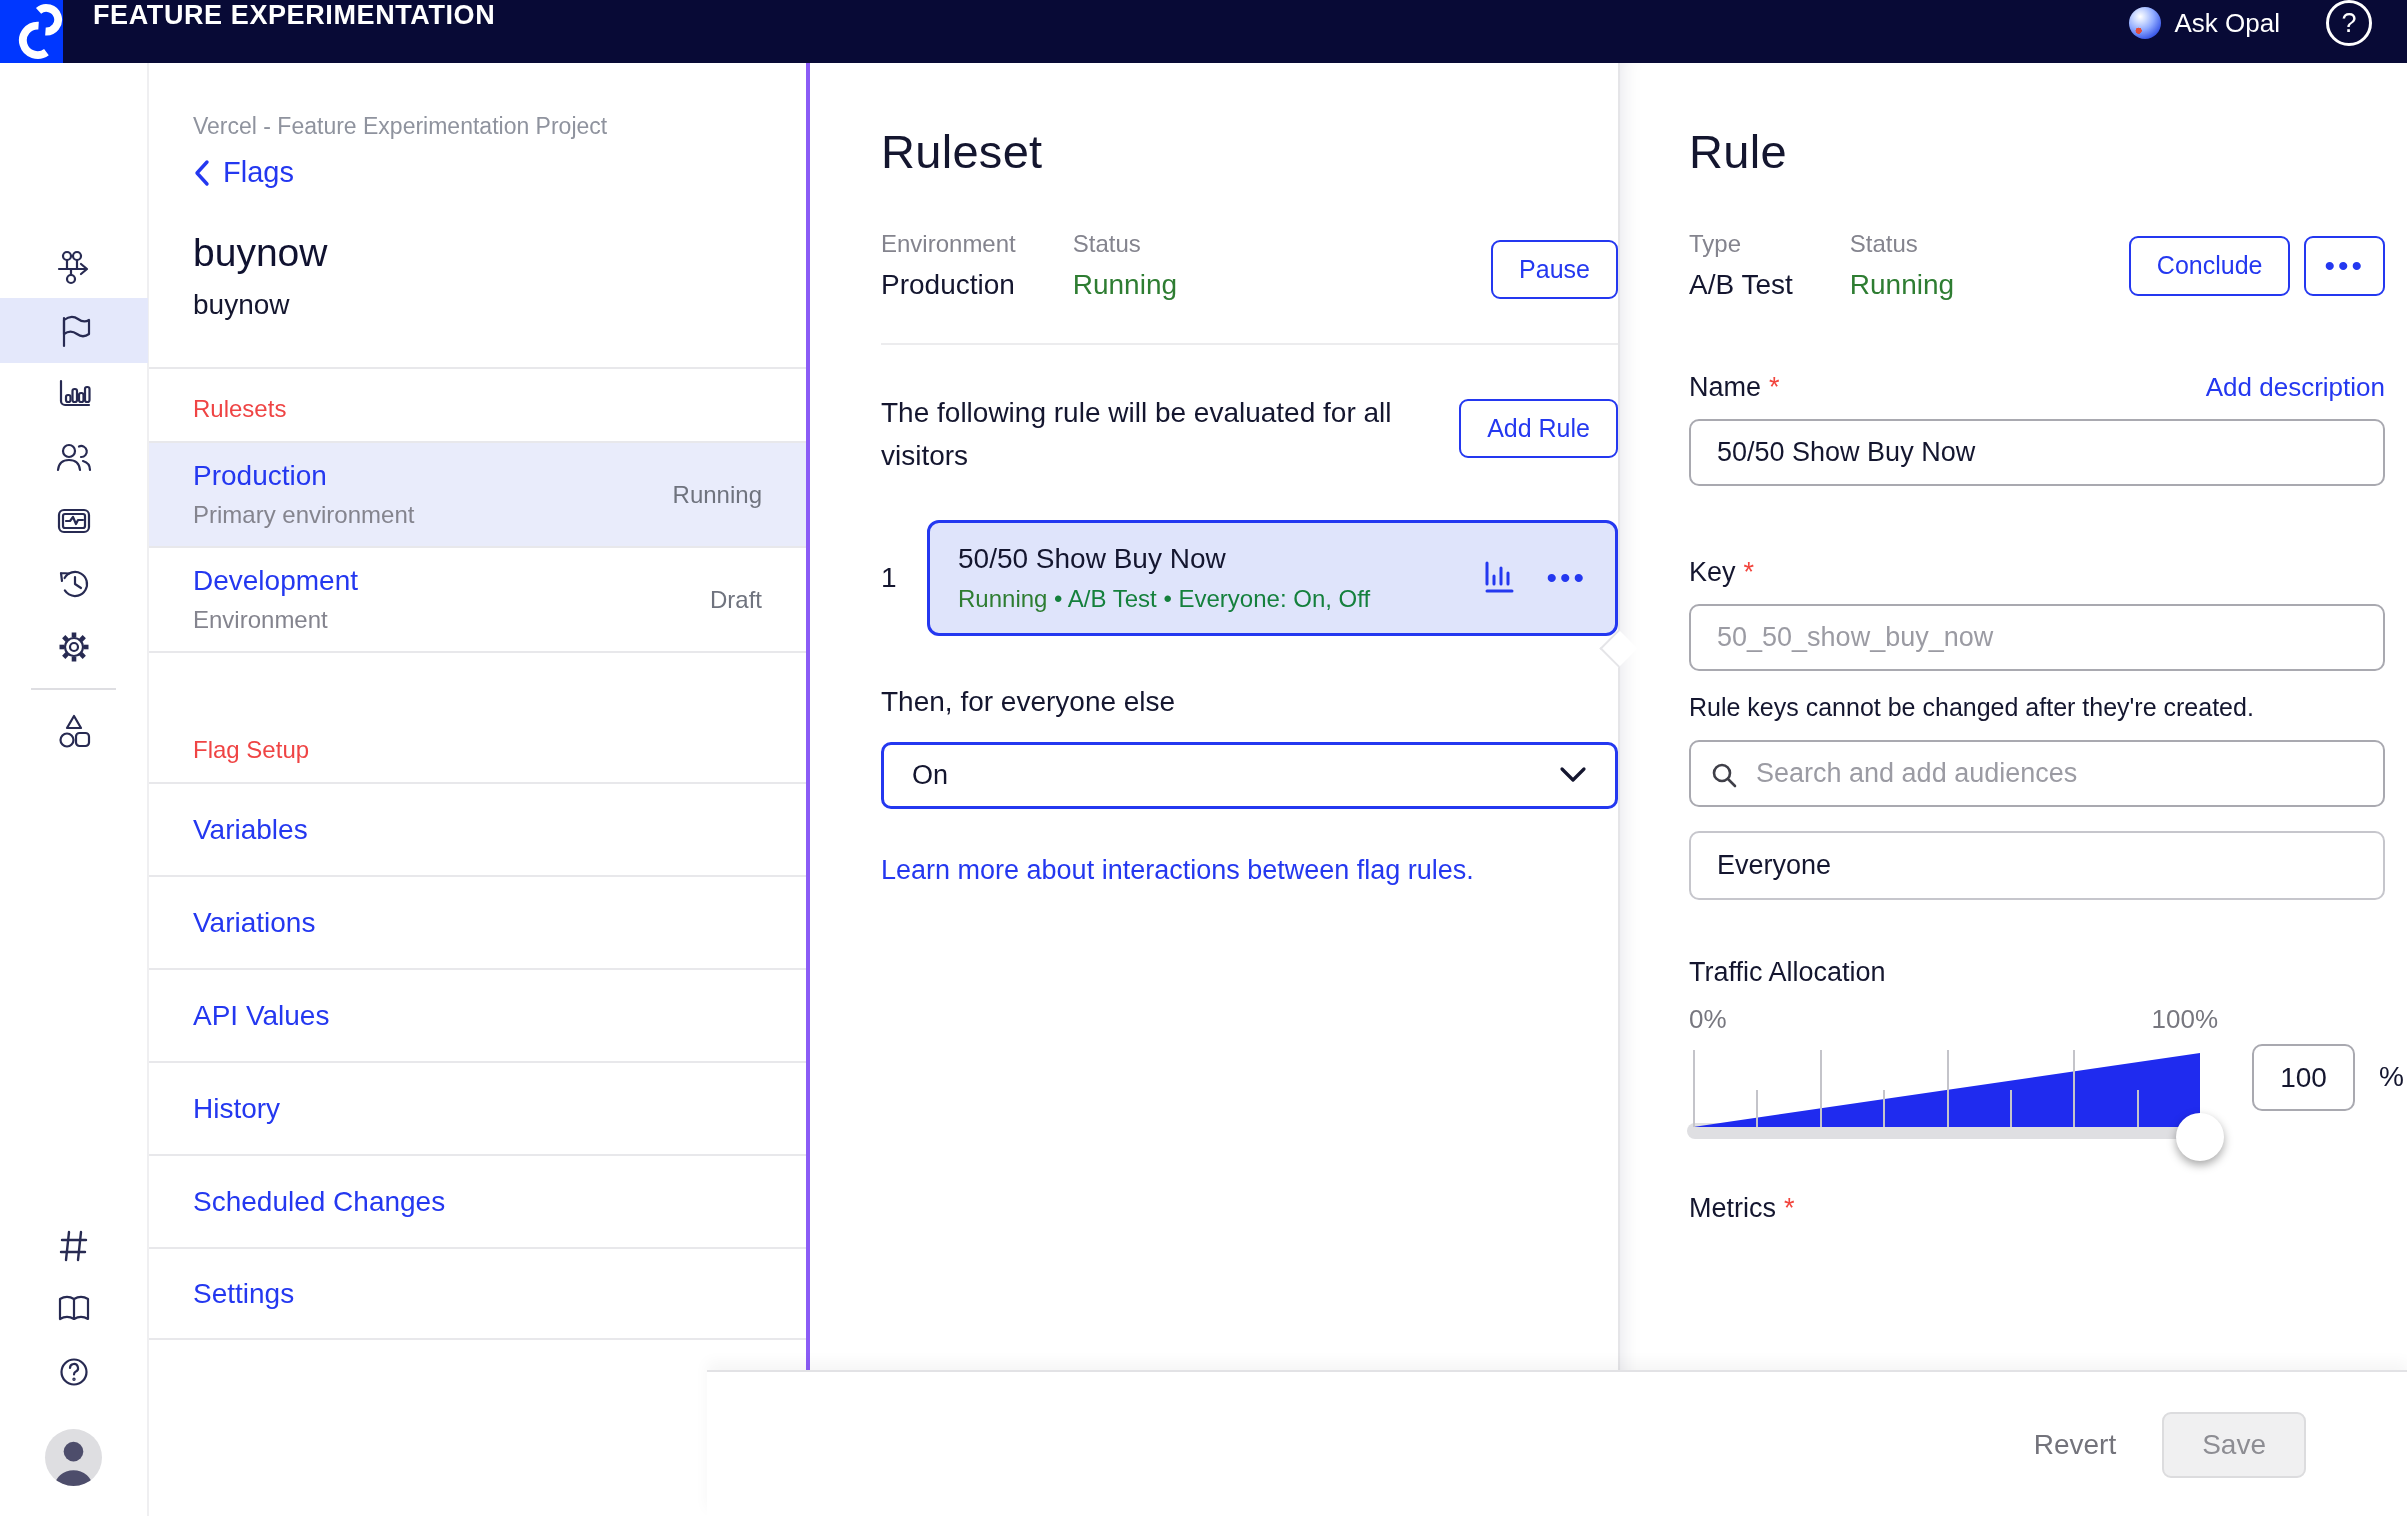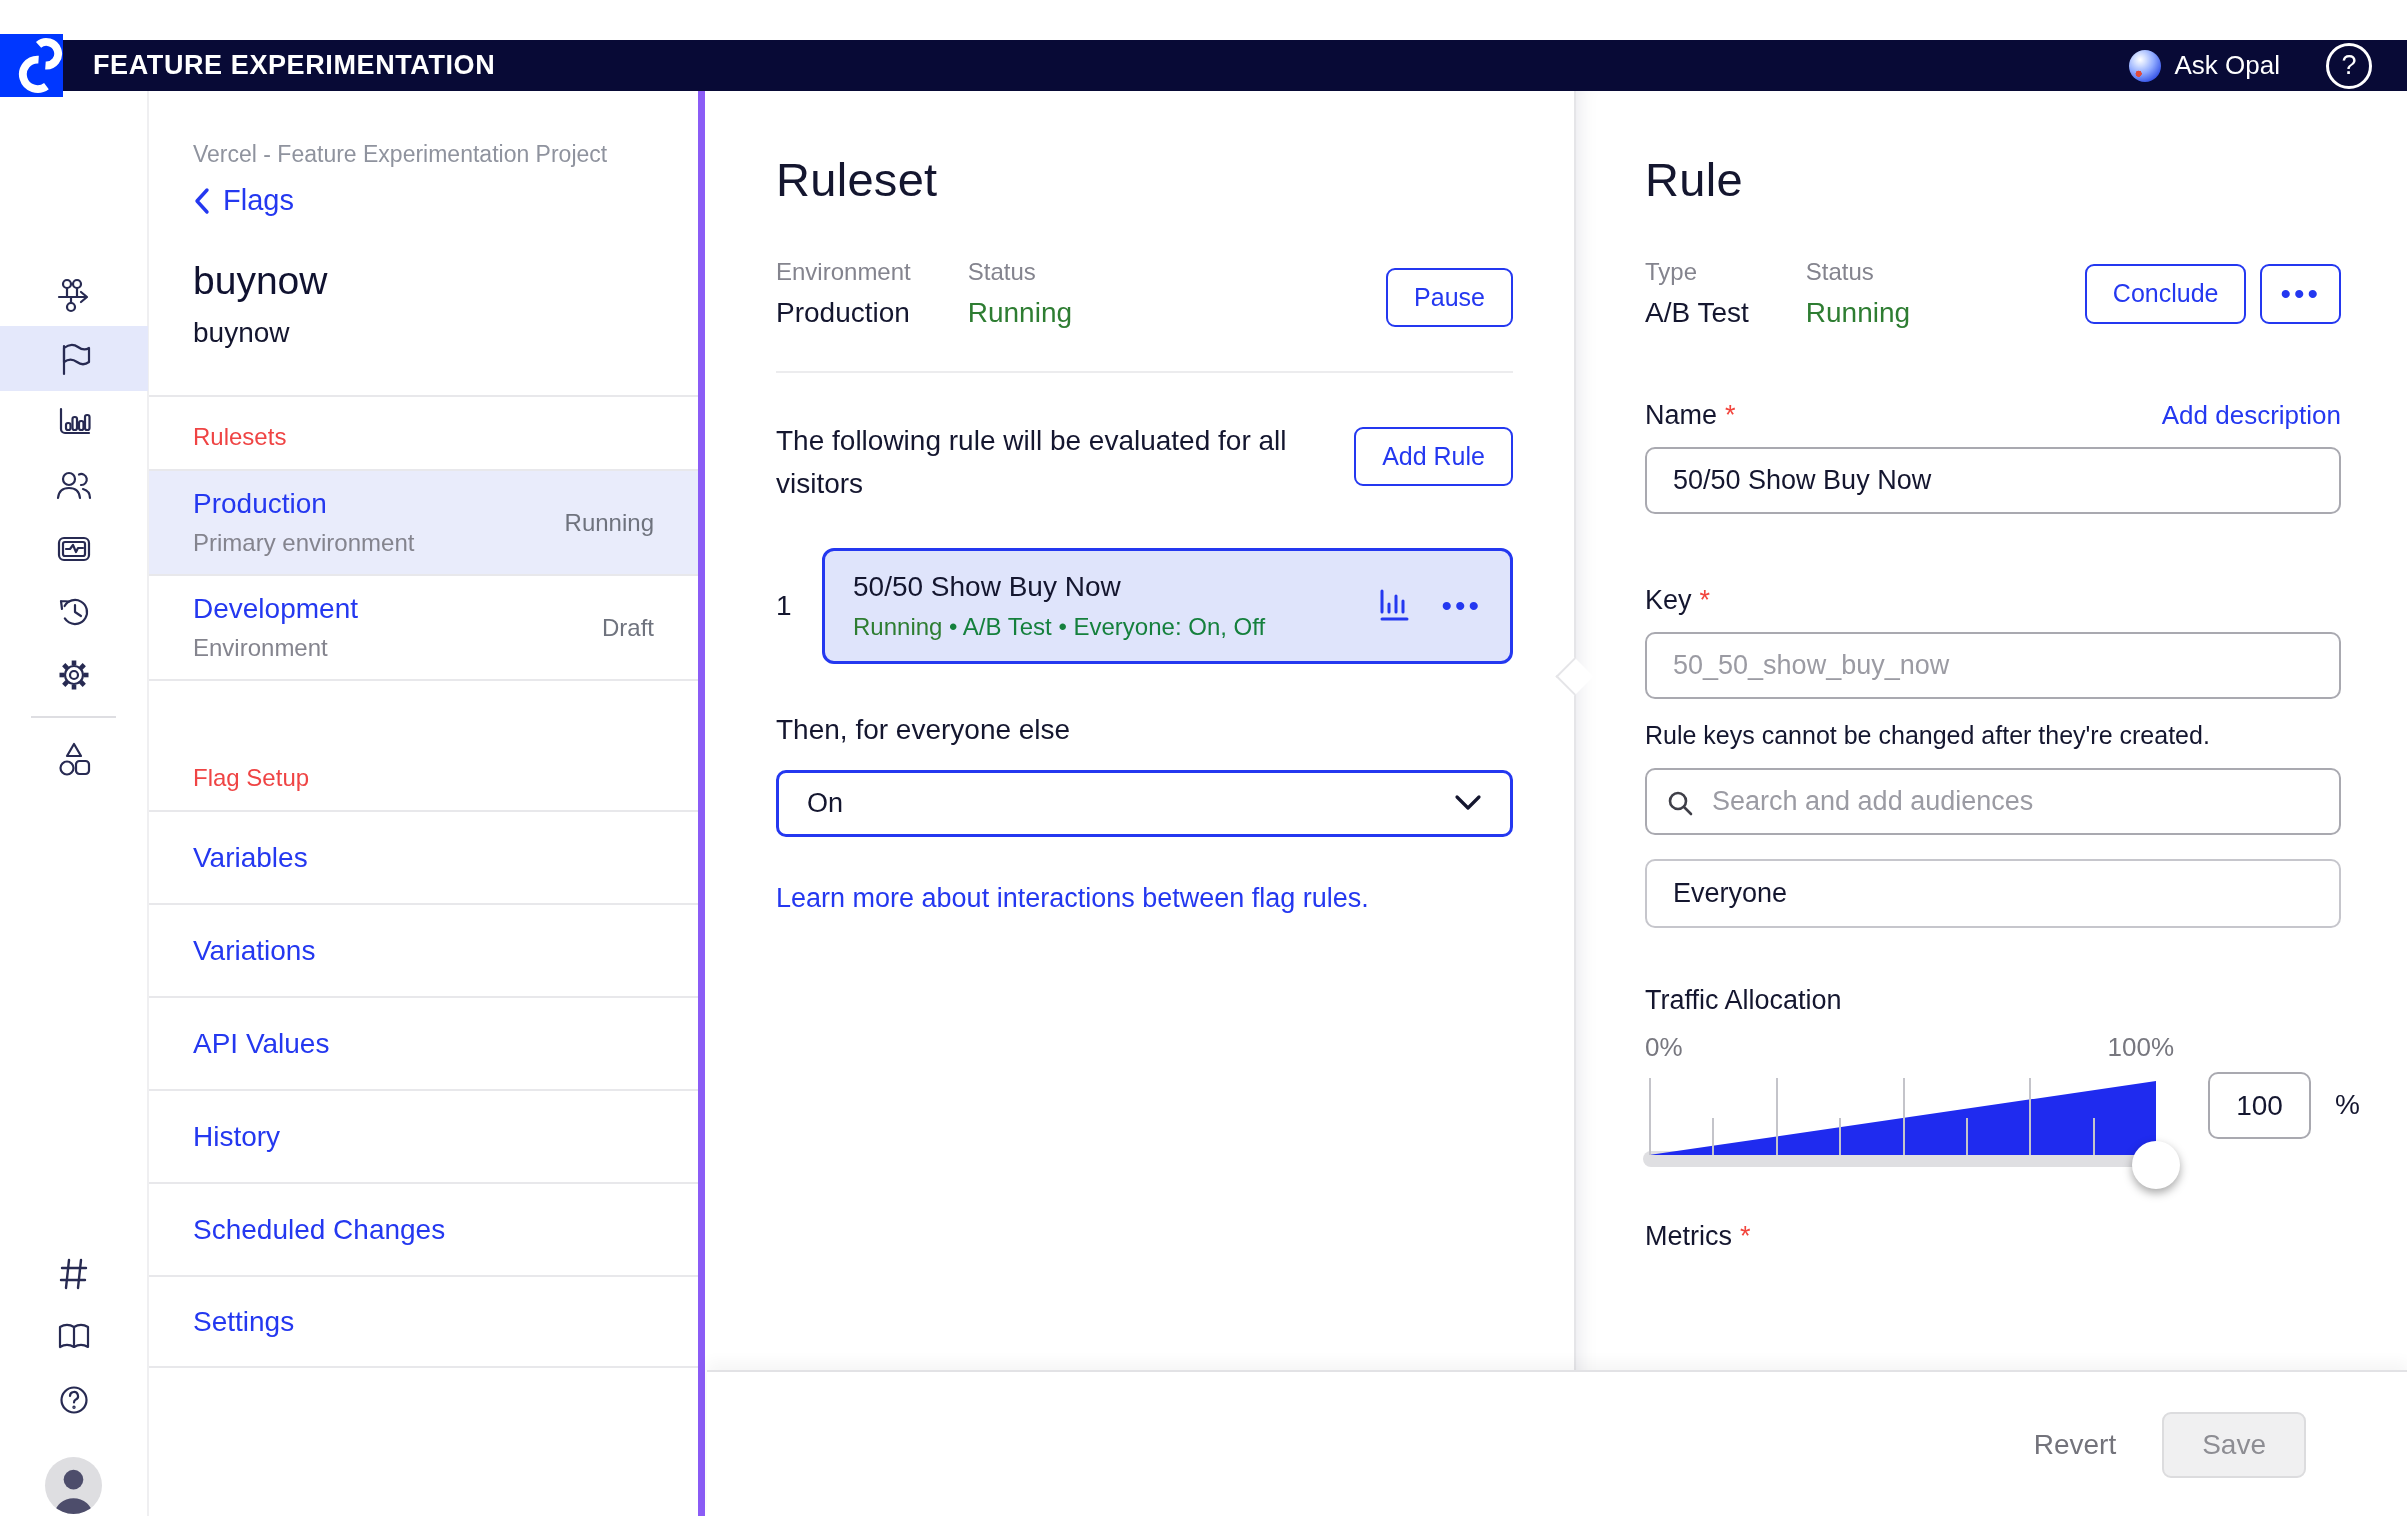--- a/index.html
+++ b/index.html
@@ -1,20 +1,20 @@
 <!DOCTYPE html>
 <html><head>
 <meta charset="utf-8">
 <style>
   * { box-sizing: border-box; margin: 0; padding: 0; }
   body { font-family: "Liberation Sans", "DejaVu Sans", sans-serif; background:#fff; }
   .app { width:2408px; height:1517px; position:relative; overflow:hidden; background:#fff; color:#14162F; }
 
   
-  .topbar { height:51px; background:#080A36; display:flex; align-items:center; color:#fff; position:relative; z-index:30;margin-top:40px; }
+  .topbar { height:63px; background:#080A36; display:flex; align-items:flex-start; color:#fff; position:relative; z-index:30; }
   .logo-box { width:63px; height:63px; background:#0037FF; position:relative; flex:none; }
   .logo-mark { position:absolute; left:14px; top:3px; }
   .brand { font-size:27px; font-weight:700; letter-spacing:0.6px; margin-left:30px; }
   .topbar-right { margin-left:auto; display:flex; align-items:center; }
   .orb { width:32px; height:32px; border-radius:50%; flex:none;
          background: radial-gradient(circle at 30% 74%, #E14B3A 0 9%, rgba(0,0,0,0) 10%),
                      radial-gradient(circle at 35% 30%, #ffffff 0%, #cfdcff 20%, #8FAAFF 45%, #3D5BE8 75%, #2A3FC9 100%); }
   .ask-opal-label { font-size:26px; margin-left:14px; }
   .help-btn { width:46px; height:46px; border:3px solid #fff; border-radius:50%; margin:0 36px 0 46px;
               display:flex; align-items:center; justify-content:center; font-size:27px; font-weight:500; }
@@ -26,21 +26,21 @@
   .rail { width:149px; flex:none; border-right:2px solid #EFEFF1; display:flex; flex-direction:column; align-items:center; background:#fff; }
   .rail-slot { width:149px; height:63px; display:flex; align-items:center; justify-content:center; flex:none; }
   .rail-slot.first { margin-top:172px; }
   .rail-slot.active { background:#E4E8FB; height:65px; }
   .rail-divider { width:85px; border-top:2px solid #DEDEE2; margin:10px 0; }
   .rail-bottom { margin-top:auto; margin-bottom:30px; display:flex; flex-direction:column; align-items:center; }
   .avatar-wrap { width:57px; height:57px; border-radius:50%; background:#DEDEE1; overflow:hidden; margin-top:26px; }
   .icon svg { display:block; }
 
   
-  .left-panel { width:556px; flex:none; border-right:7px solid #8b5cf6; display:flex; flex-direction:column; background:#fff; }
+  .left-panel { width:661px; flex:none; border-right:4px solid #8b5cf6; display:flex; flex-direction:column; background:#fff; }
   .lp-head { padding:50px 44px 46px 44px; }
   .lp-project { font-size:23px; color:#8F939E; }
   .lp-back { display:flex; align-items:center; gap:12px; color:var(--accent); font-size:29px; margin-top:16px; cursor:pointer; }
   .lp-title { font-size:39px; font-weight:500; color:#101230; margin-top:42px; }
   .lp-sub { font-size:28px; color:#14162F; margin-top:14px; }
   .lp-section-label { font-size:24px; color:#ef4444; padding:26px 44px 18px 44px; }
   .rulesets-label { border-top:2px solid #E8E8EB; }
   .env-row { padding:17px 44px; border-top:2px solid #E8E8EB; display:flex; justify-content:space-between; align-items:center; cursor:pointer; }
   .env-row.last { border-bottom:2px solid #E8E8EB; }
   .env-row.active { background:#E9ECFB; }

